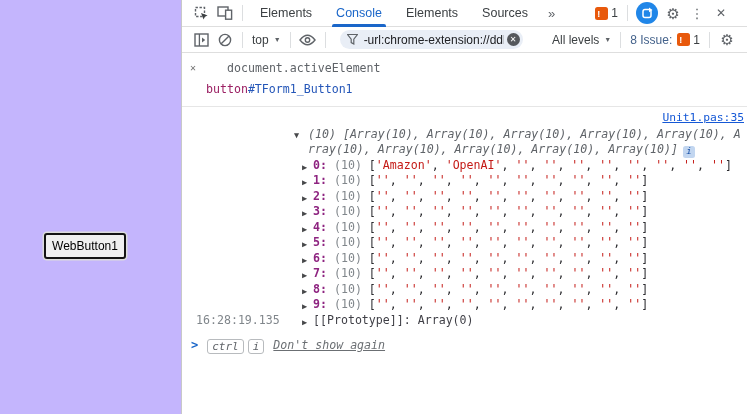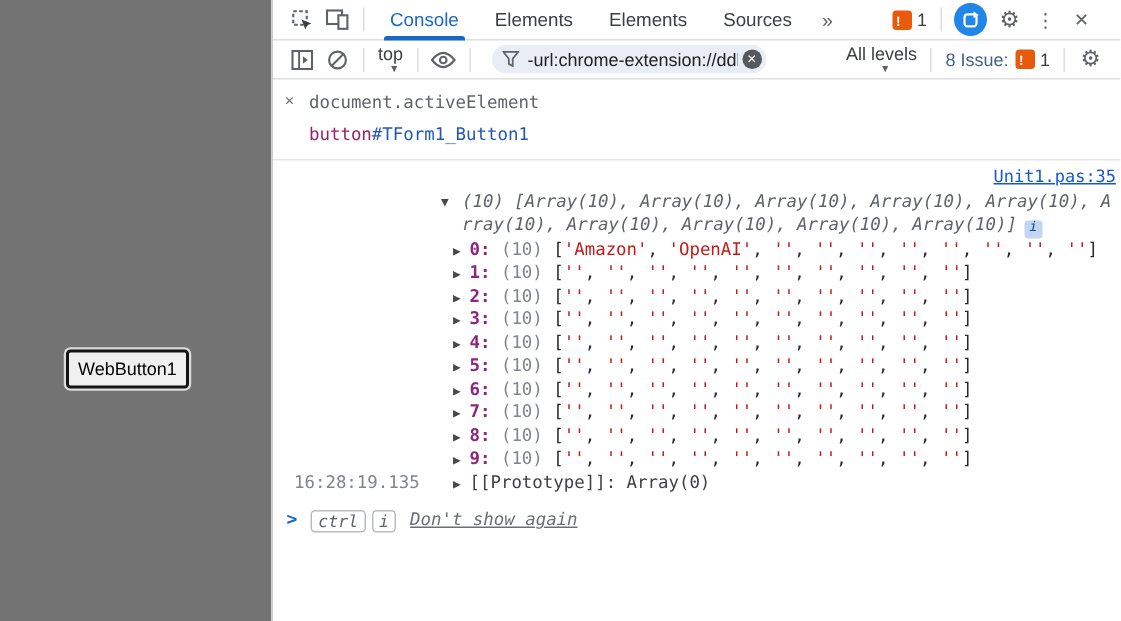--- a/index.html
+++ b/index.html
@@ -5,21 +5,21 @@
   * { box-sizing: border-box; margin: 0; padding: 0; }
   html,body { width: 747px; height: 414px; }
   body {
     position: relative; background: #ffffff; overflow: hidden;
     font-family: "Liberation Sans", sans-serif;
     -webkit-font-smoothing: antialiased;
   }
   .mono { font-family: "DejaVu Sans Mono", "Liberation Mono", monospace; }
 
   
-  .page { position: absolute; left: 0; top: 0; width: 181px; height: 414px; background: #737373; }
+  .page { position: absolute; left: 0; top: 0; width: 181px; height: 414px; background: #c4b5fd; }
   .webbutton {
     position: absolute; left: 44px; top: 233px; width: 82px; height: 26px;
     background: #f0f0f0; border: 2px solid #141414; border-radius: 3px;
     box-shadow: 0 0 0 1.5px #dcdcdc;
     font-family: "Liberation Sans", sans-serif; font-size: 12px; color: #000;
     display: flex; align-items: center; justify-content: center; cursor: default;
   }
 
   
   .devtools {
@@ -38,31 +38,31 @@
   .tab { padding: 0 12px; height: 27px; line-height: 27px; font-size: 12.5px; color: #3c4043; position: relative; cursor: pointer; white-space: nowrap; }
   .tab.active { color: #1a66c9; }
   .tab.active::after { content: ""; position: absolute; left: 8px; right: 8px; bottom: 0; height: 2.5px; background: #1a66c9; border-radius: 2px 2px 0 0; }
   .more { color: #5f6368; font-size: 13px; padding: 0 8px; cursor: pointer; }
   .badge { width: 13px; height: 13px; border-radius: 2.5px; background: #e8590c; color: #fff; font-size: 9px; font-weight: bold; display: flex; align-items: flex-end; justify-content: flex-start; padding: 0 0 1px 2px; flex: none; }
   .badge-count { font-size: 12px; color: #3c4043; margin: 0 4px 0 3px; }
   .blue-circle { width: 22px; height: 22px; border-radius: 50%; background: #2086e8; display: flex; align-items: center; justify-content: center; margin: 0 3px; flex: none; cursor: pointer; }
 
   
   .toolbar { display: flex; align-items: center; height: 26px; border-bottom: 1px solid #dedede; padding: 0 8px 0 7px; font-size: 12px; color: #3c4043; }
-  .drop { display: flex; align-items: center; padding: 0 4px; cursor: pointer; white-space: nowrap; flex-direction: column; }
+  .drop { display: flex; align-items: center; padding: 0 4px; cursor: pointer; white-space: nowrap; }
   .dcaret { font-size: 7px; color: #5f6368; margin-left: 5px; }
   .pill { display: flex; align-items: center; height: 19px; background: #e9eef6; border-radius: 10px; padding: 0 3px 0 7px; width: 183px; margin-left: 9px; flex: none; cursor: text; }
   .ftext { flex: 1; overflow: hidden; white-space: nowrap; font-size: 12px; color: #202124; margin: 0 3px 0 6px; }
   .xcircle { width: 13px; height: 13px; border-radius: 50%; background: #55585c; color: #fff; font-size: 8px; display: flex; align-items: center; justify-content: center; flex: none; cursor: pointer; }
   .issue-link { color: #44628b; margin: 0 5px 0 4px; white-space: nowrap; cursor: pointer; }
 
   
   .live { position: relative; border-bottom: 1px solid #e6e6e6; padding: 8px 8px 10px 24px; font-size: 11.6px; }
   .live .lx { position: absolute; left: 8px; top: 9px; color: #757575; font-size: 10px; cursor: pointer; }
-  .expr { color: #5f6368; }
+  .expr { color: #5f6368; margin-left: 21px; }
   .result { margin-top: 7px; }
   .tagname { color: #9b2063; }
   .idname { color: #2456b8; }
 
   
   .log { position: relative; font-size: 11.6px; line-height: 15.5px; }
   .srcline { text-align: right; padding: 3px 3px 0 0; }
   .srclink { color: #1558d6; text-decoration: underline; font-size: 11.3px; cursor: pointer; }
   .tree { position: relative; margin-left: 126px; margin-top: 1px; color: #2a2a2e; }
   .caret { color: #47484a; font-size: 8.5px; font-style: normal; }
@@ -103,22 +103,22 @@
           <path d="M7 7 L13.6 9.6 L10.8 10.8 L9.6 13.6 Z" fill="#3c4043"></path>
         </svg>
     </div>
     <div class="icon-btn">
       <svg width="16" height="14" viewBox="0 0 16 14">
           <rect x="1" y="1" width="10" height="9" fill="none" stroke="#5f6368" stroke-width="1.4"></rect>
           <rect x="8.6" y="4.2" width="6" height="9" fill="#fff" stroke="#5f6368" stroke-width="1.4"></rect>
         </svg>
     </div>
     <div class="vsep"></div>
+    <div class="tab">Elements</div>
     <div class="tab active">Console</div>
-    <div class="tab">Elements</div>
     <div class="tab">Elements</div>
     <div class="tab">Sources</div>
     <div class="more">»</div>
     <div class="spacer"></div>
     <div class="badge">!</div>
     <div class="badge-count">1</div>
     <div class="vsep"></div>
     <div class="blue-circle">
       <svg width="13" height="13" viewBox="0 0 13 13">
           <rect x="2" y="2.5" width="8" height="8" rx="2" fill="none" stroke="#fff" stroke-width="1.5"></rect>

